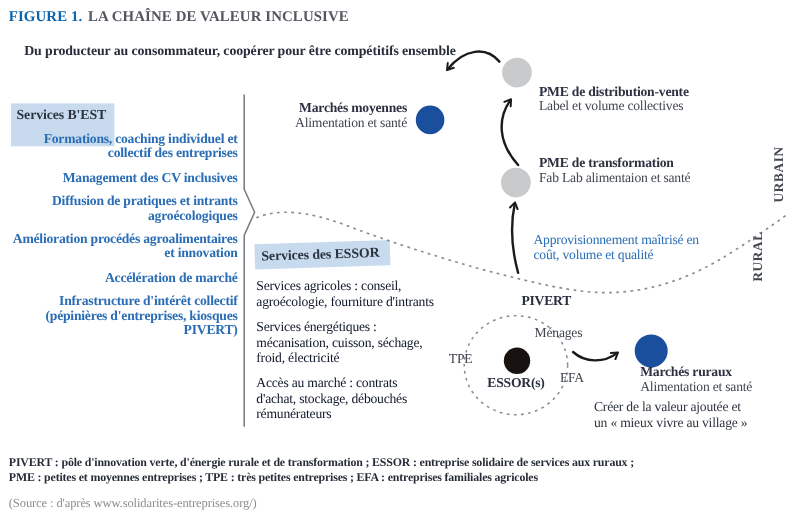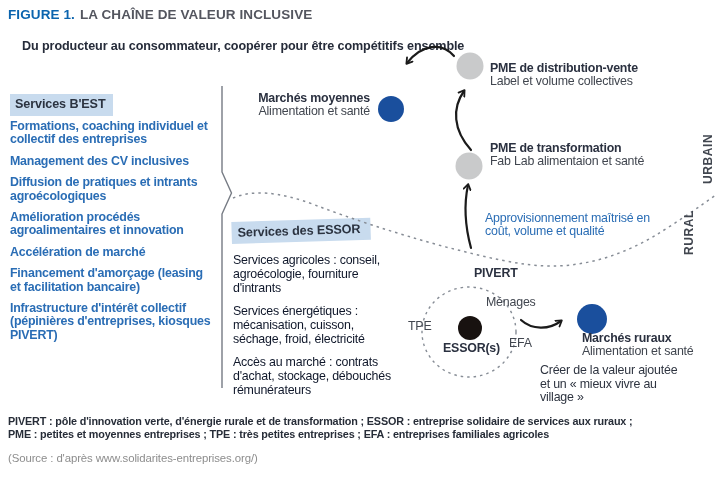--- a/index.html
+++ b/index.html
@@ -1,35 +1,35 @@
 <!DOCTYPE html>
 <html><head>
 <meta charset="utf-8">
 <style>
   html,body{margin:0;padding:0;background:#ffffff;}
   #page{
     position:relative;width:727px;height:477px;background:#ffffff;overflow:hidden;
-    font-family:Liberation Sans, sans-serif;color:#2b3140;
+    font-family:Liberation Serif, serif;color:#2b3140;
   }
   .abs{position:absolute;}
   
   #fig-title{left:8px;top:7px;font-size:13.5px;font-weight:bold;letter-spacing:.1px;}
   #fig-title .lbl{color:#0b64ae;margin-right:5px;}
   #fig-title .ttl{color:#54565f;}
   #subtitle{left:22px;top:39px;font-size:12.6px;font-weight:bold;color:#262c3a;letter-spacing:-.1px;}
   
   .panel-header{
     background:#c8dbee;color:#2b3340;font-weight:bold;font-size:12.6px;
-    padding:3px 7px 5px 5px;display:inline-block;letter-spacing:-.1px;
+    padding:3px 7px 21px 5px;display:inline-block;letter-spacing:-.1px;
   }
   #best-header{left:10px;top:94px;}
   #best-items{left:10px;top:120px;width:206px;}
   #best-items .item{
     color:#2a6db5;font-weight:bold;font-size:12.4px;line-height:13.4px;
-    margin-bottom:8px;letter-spacing:-.2px;
+    margin-bottom:8px;letter-spacing:-.2px;text-align:right;
   }
   
   #essor-header{left:232px;top:222px;transform:rotate(-1.8deg);transform-origin:left bottom;padding:4px 10px 4px 6px;}
   #essor-items{left:233px;top:253px;width:162px;}
   #essor-items .item{
     color:#0f172a;font-size:12.4px;line-height:14px;margin-bottom:9px;letter-spacing:-.2px;
   }
   
   .lab-title{font-weight:bold;font-size:12.4px;color:#2b3140;letter-spacing:-.2px;line-height:13px;}
   .lab-sub{font-size:12.4px;color:#41464f;letter-spacing:-.2px;line-height:13px;}
@@ -54,21 +54,20 @@
   </div>
   <div class="abs" id="subtitle">Du producteur au consommateur, coopérer pour être compétitifs ensemble</div>
 
   <div class="abs panel-header" id="best-header">Services B'EST</div>
   <div class="abs" id="best-items">
     <div class="item">Formations, coaching individuel et collectif des entreprises</div>
     <div class="item">Management des CV inclusives</div>
     <div class="item">Diffusion de pratiques et intrants agroécologiques</div>
     <div class="item">Amélioration procédés agroalimentaires et innovation</div>
     <div class="item">Accélération de marché</div>
-    <div class="item">Financement d'amorçage (leasing et facilitation bancaire)</div>
     <div class="item">Infrastructure d'intérêt collectif (pépinières d'entreprises, kiosques PIVERT)</div>
   </div>
 
   <div class="abs panel-header" id="essor-header">Services des ESSOR</div>
   <div class="abs" id="essor-items">
     <div class="item">Services agricoles : conseil, agroécologie, fourniture d'intrants</div>
     <div class="item">Services énergétiques : mécanisation, cuisson, séchage, froid, électricité</div>
     <div class="item">Accès au marché : contrats d'achat, stockage, débouchés rémunérateurs</div>
   </div>
 
@@ -97,21 +96,21 @@
     <circle cx="391" cy="109" r="13" fill="#1a4f9d"></circle>
     <circle cx="592" cy="319" r="15" fill="#1a4f9d"></circle>
     <circle cx="470" cy="328" r="12" fill="#181210"></circle>
   </svg>
 
   <div class="abs" style="left:235px;top:92px;width:135px;text-align:right;">
     <div class="lab-title">Marchés moyennes</div>
     <div class="lab-sub">Alimentation et santé</div>
   </div>
 
-  <div class="abs" style="left:490px;top:62px;">
+  <div class="abs" style="left:490px;top:77px;">
     <div class="lab-title">PME de distribution-vente</div>
     <div class="lab-sub">Label et volume collectives</div>
   </div>
 
   <div class="abs" style="left:490px;top:142px;">
     <div class="lab-title">PME de transformation</div>
     <div class="lab-sub">Fab Lab alimentaion et santé</div>
   </div>
 
   <div class="abs blue-note" style="left:485px;top:212px;width:176px;">Approvisionnement maîtrisé en coût, volume et qualité</div>

